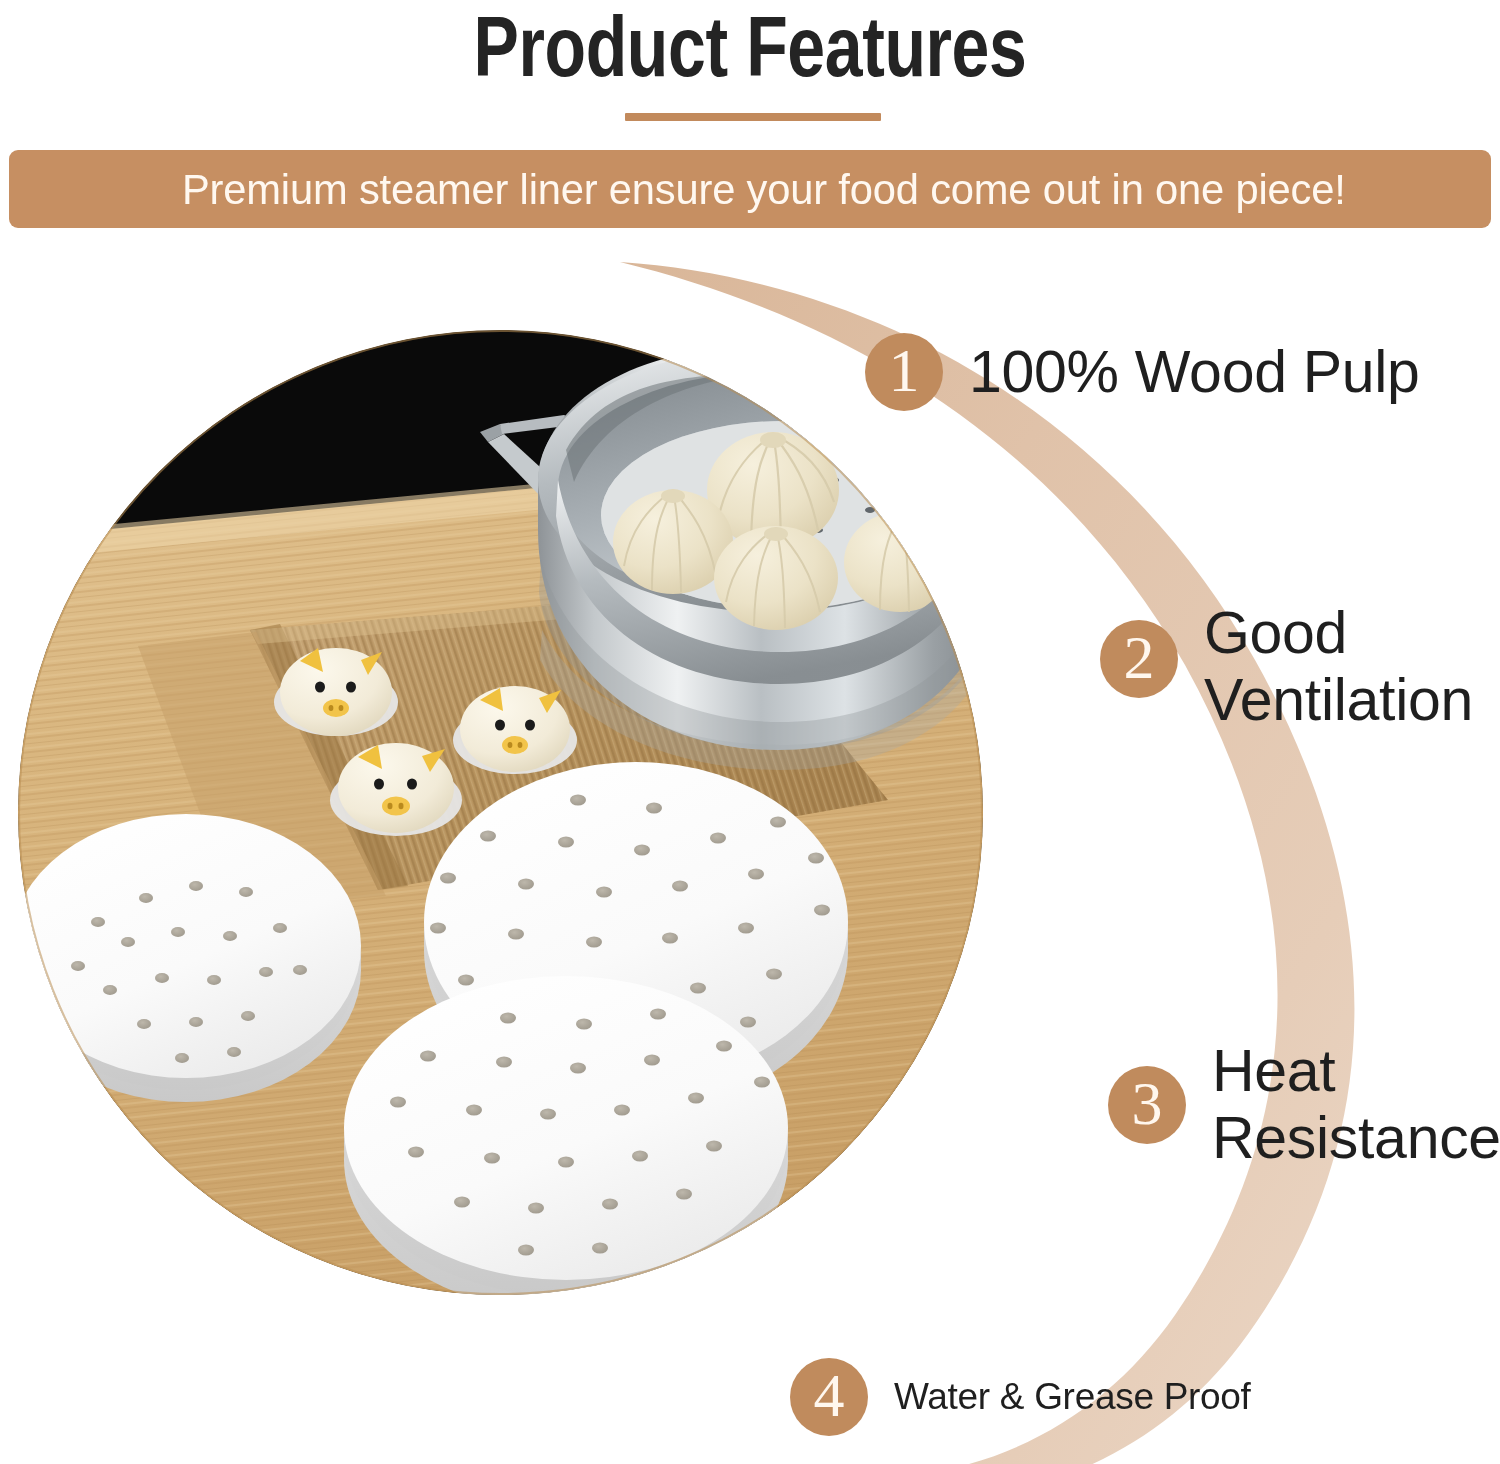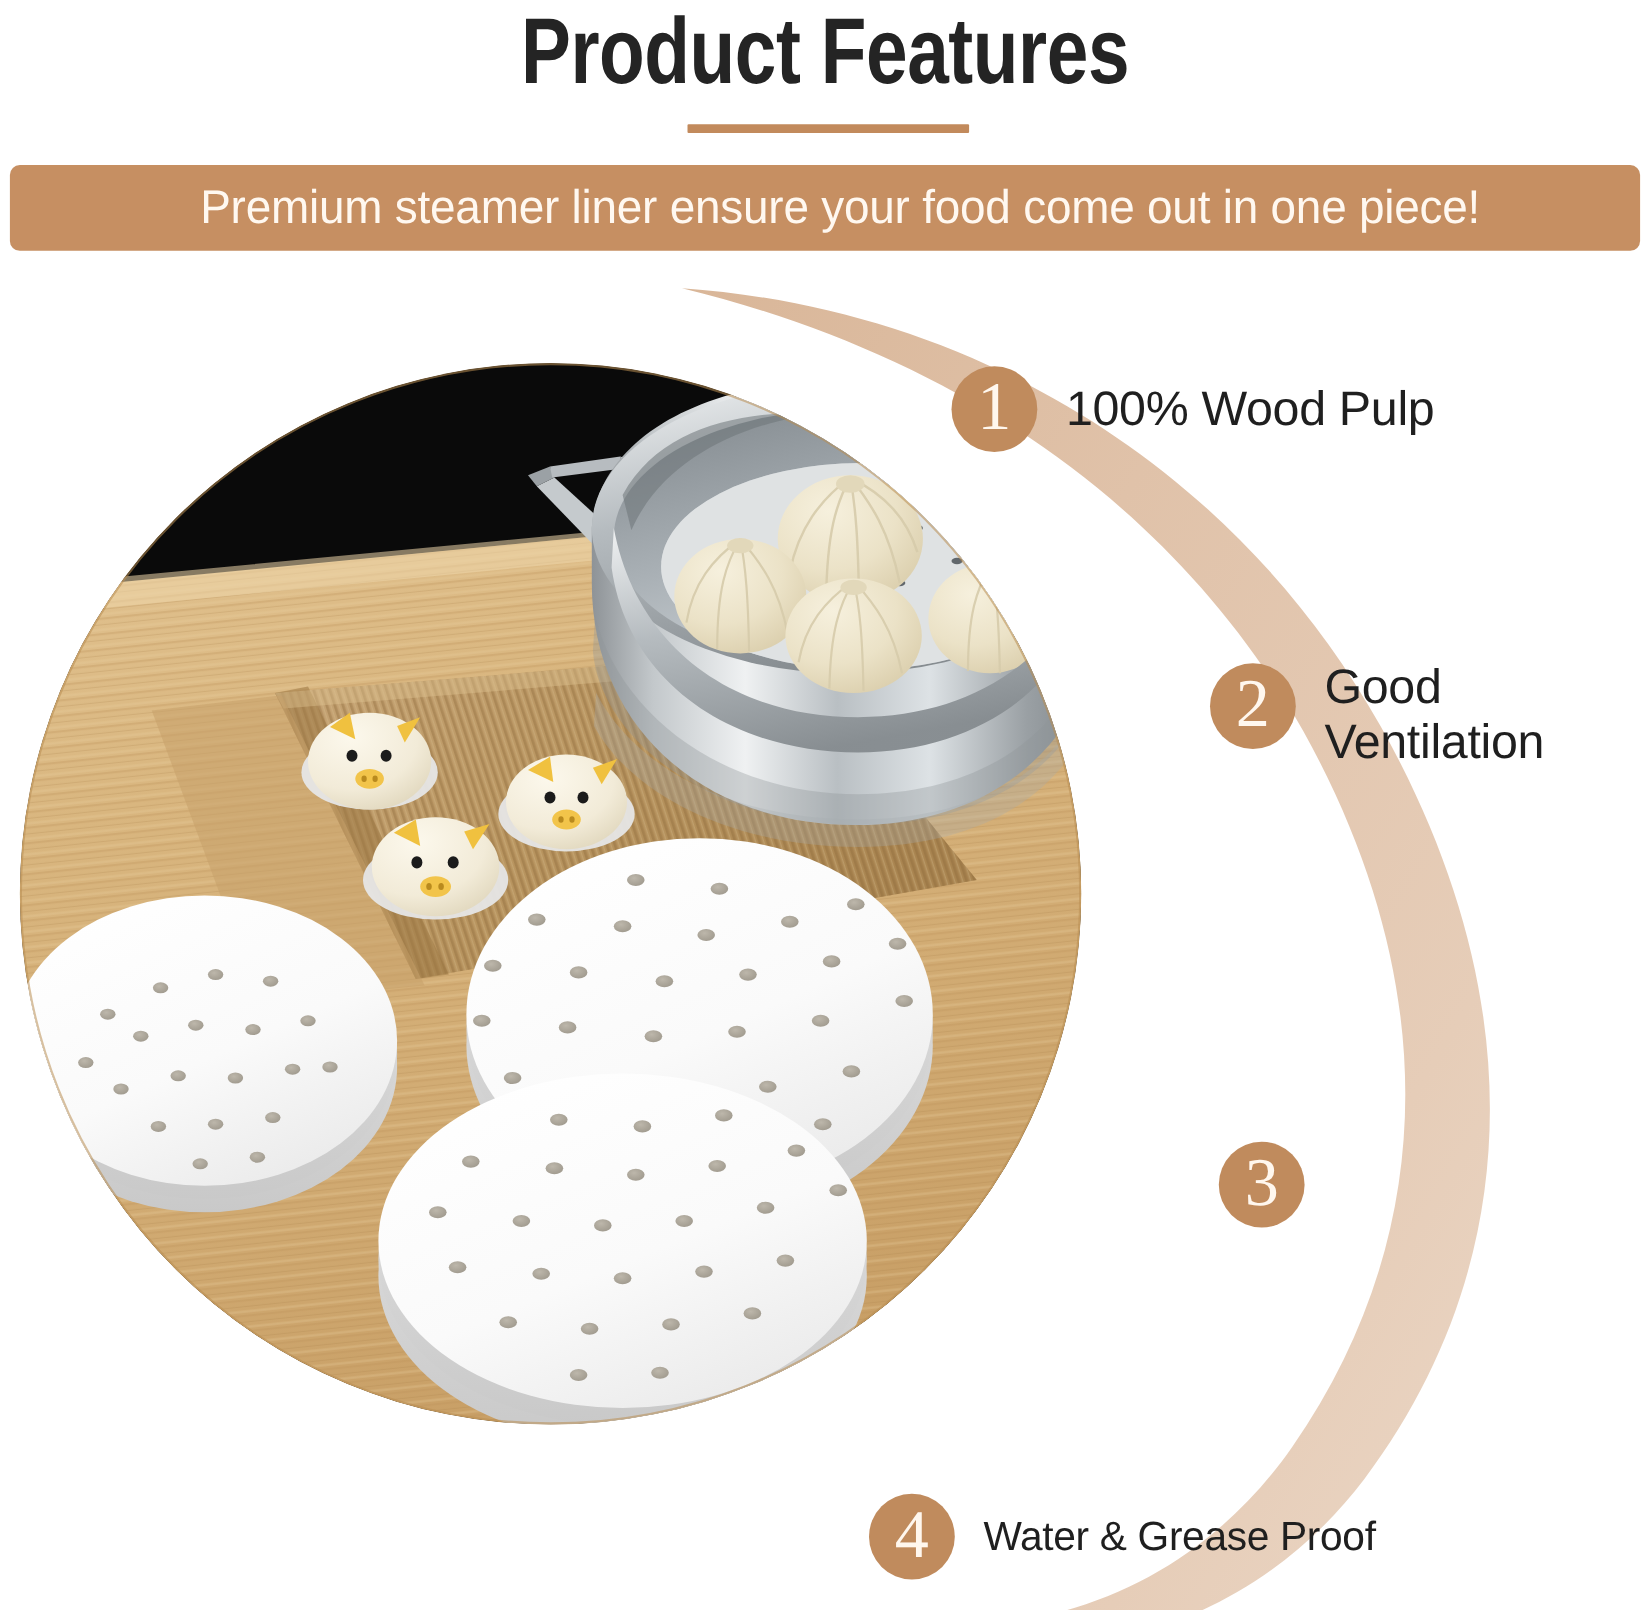--- a/index.html
+++ b/index.html
@@ -74,21 +74,21 @@
     color:#FFF7EE;
     display:flex; align-items:center; justify-content:center;
     font-family:"Liberation Serif","DejaVu Serif",serif;
     font-size:62px;
     line-height:1;
     padding-bottom:4px;
   }
   .feature-label {
     margin-left:26px;
     color:#1F1F1F;
-    font-size:44px;
+    font-size:59px;
     line-height:1.13;
     font-family:"Liberation Sans","DejaVu Sans",sans-serif;
     letter-spacing:-0.3px;
     white-space:pre-line;
   }
 
   #feature-1 { left:865px; top:333px; }
   #feature-2 { left:1100px; top:584px; align-items:center; }
   #feature-2 .feature-label { margin-top:16px; }
   #feature-3 { left:1108px; top:1038px; }
@@ -448,18 +448,20 @@
 </div>
 
 <div class="feature" id="feature-2">
   <div class="badge">2</div>
   <div class="feature-label">Good
 Ventilation</div>
 </div>
 
 <div class="feature" id="feature-3">
   <div class="badge">3</div>
+  <div class="feature-label">Heat
+Resistance</div>
 </div>
 
 <div class="feature" id="feature-4">
   <div class="badge">4</div>
   <div class="feature-label">Water &amp; Grease Proof</div>
 </div>
 
 </body></html>

